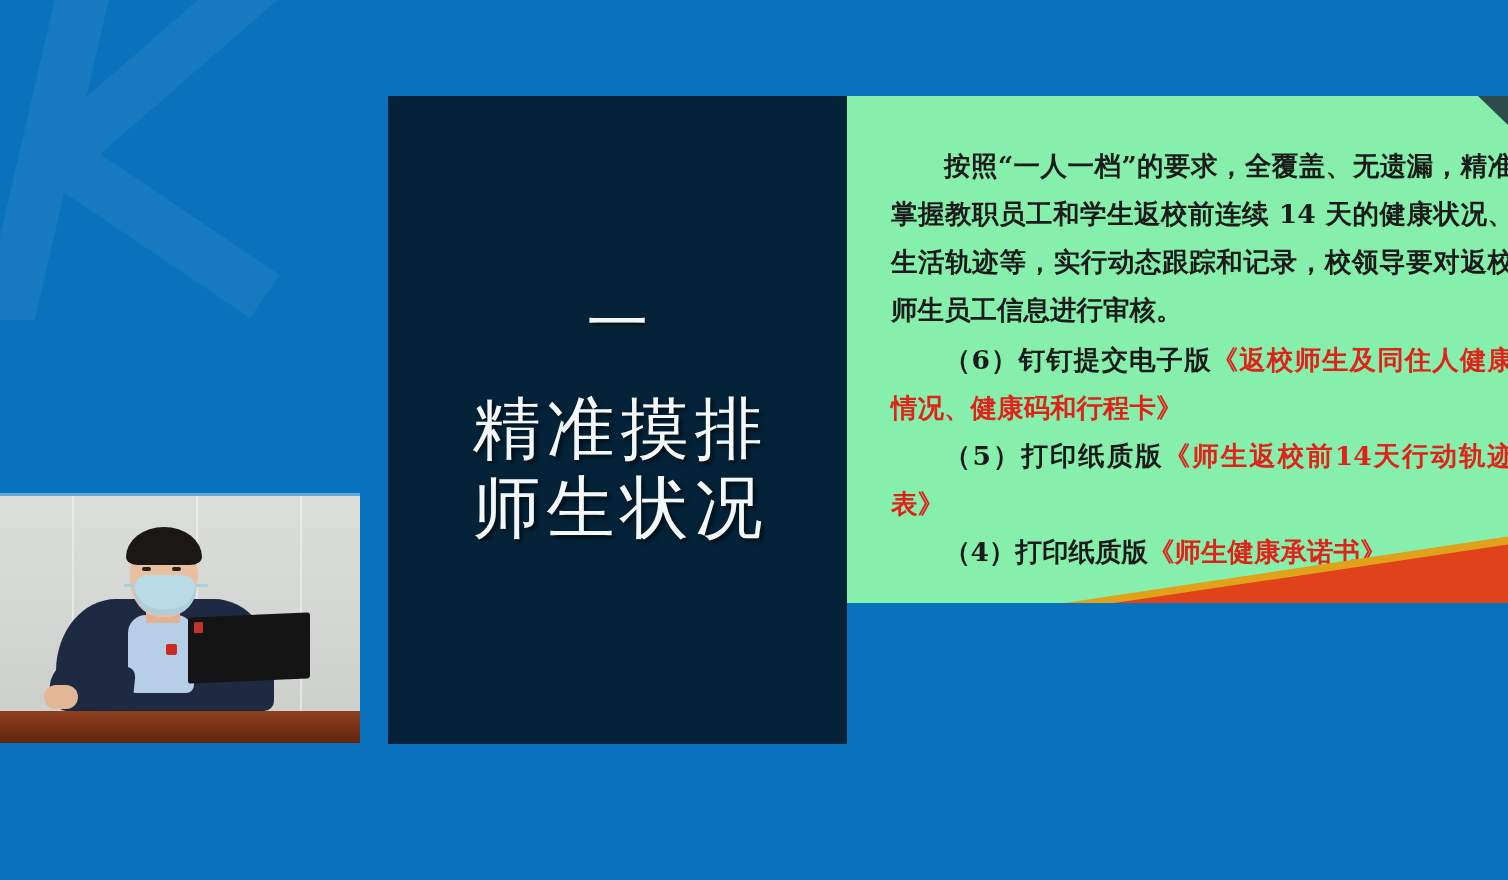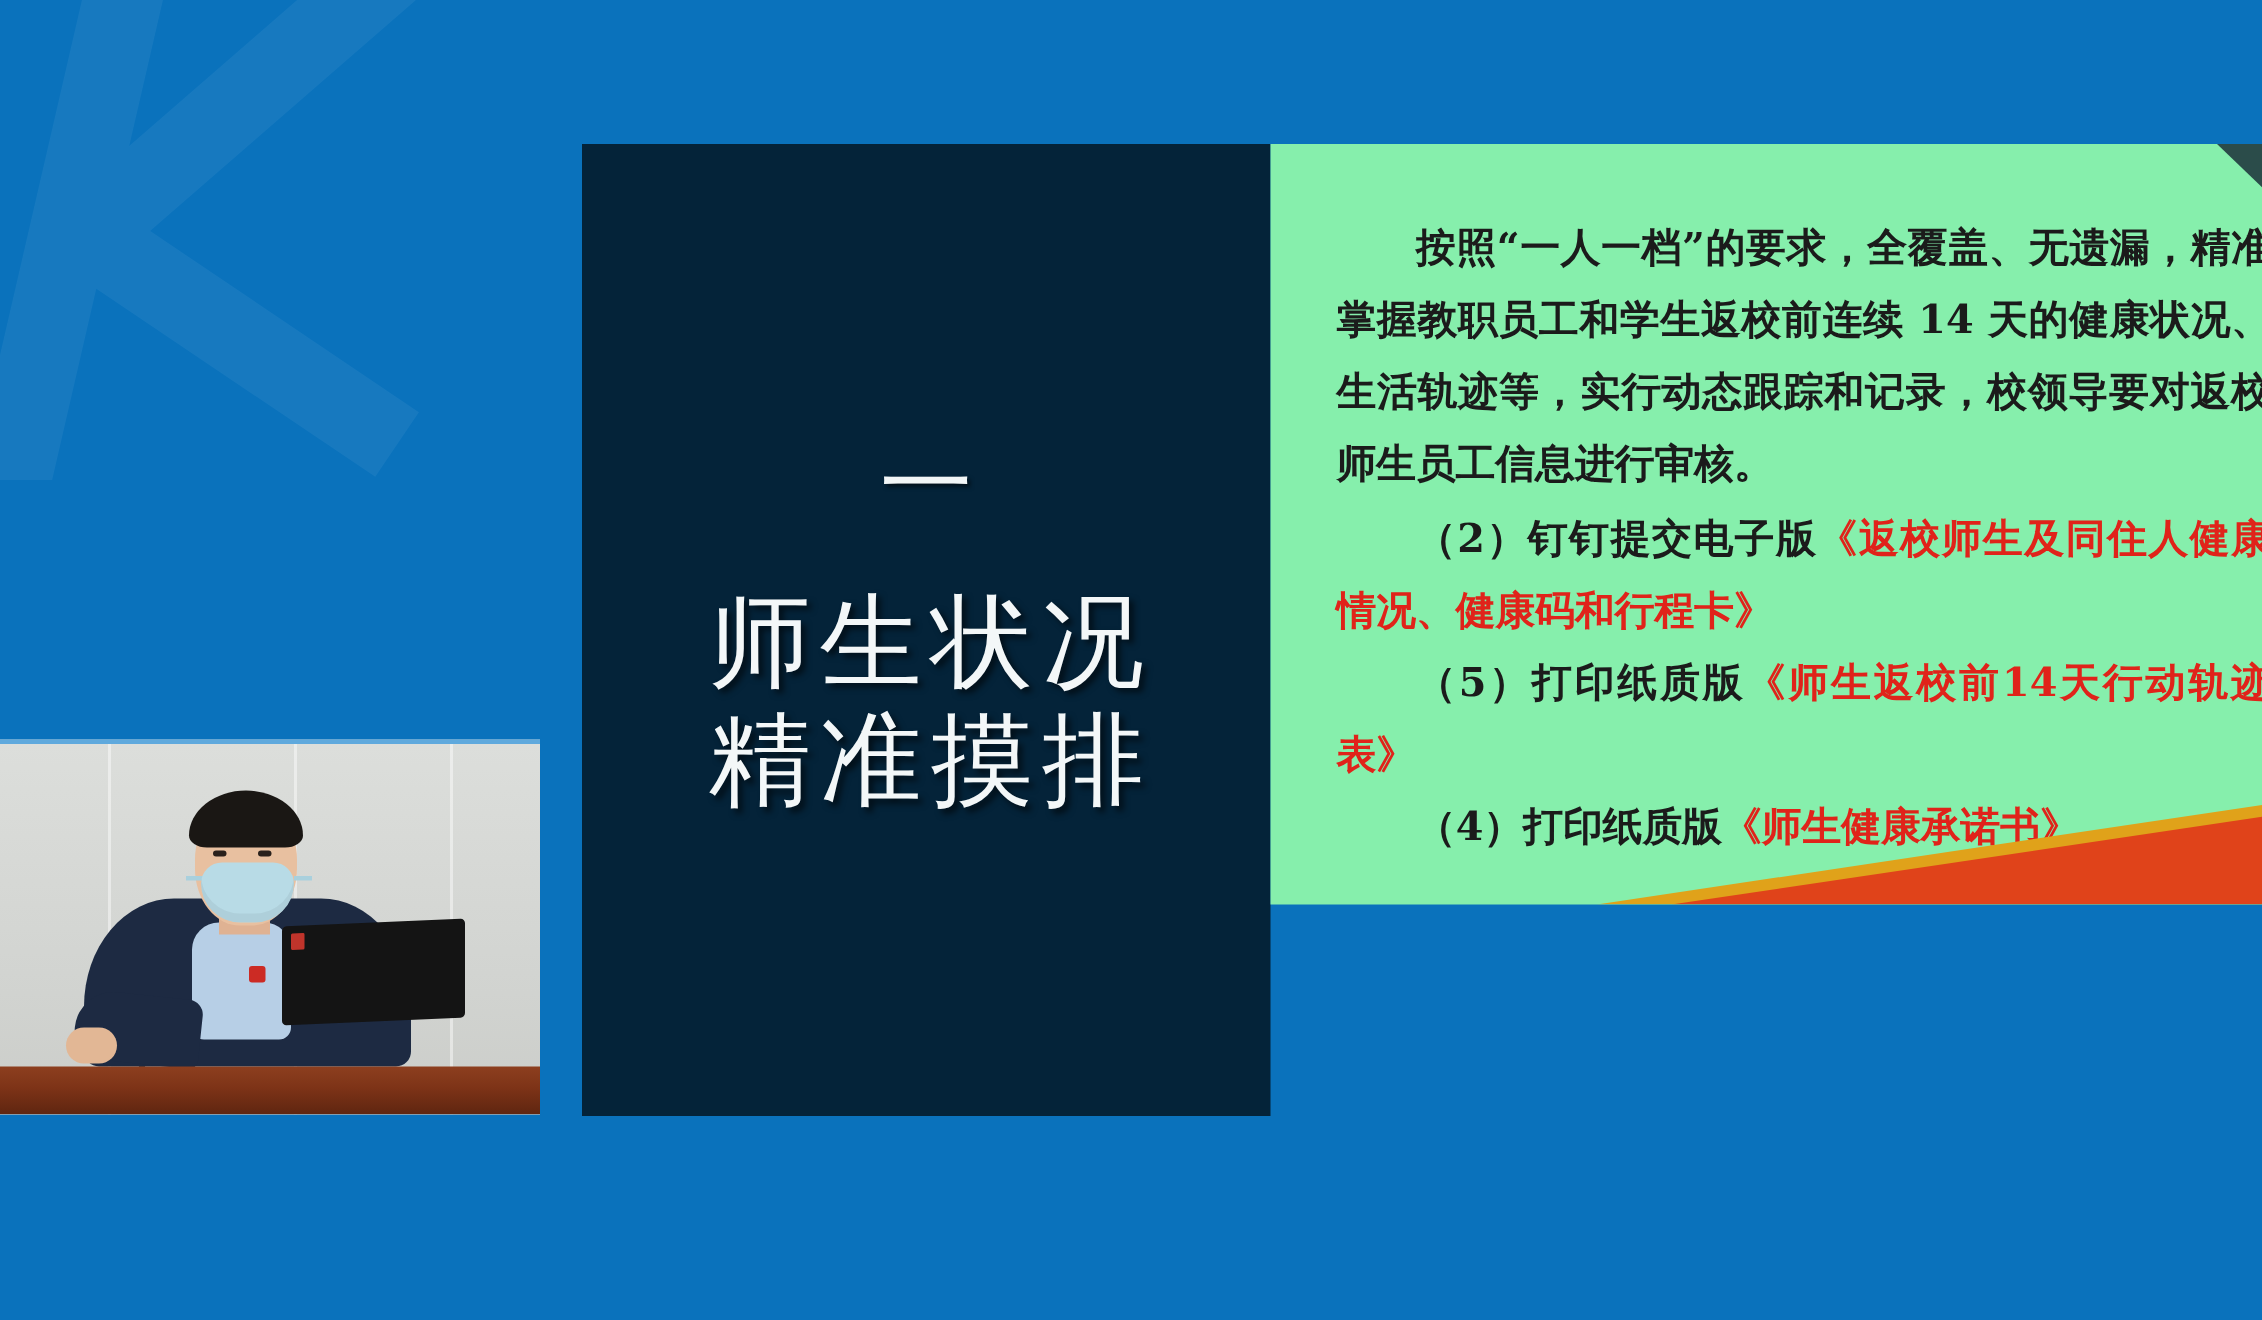--- a/index.html
+++ b/index.html
@@ -346,36 +346,36 @@
     <div class="wm-a"></div>
     <div class="wm-b"></div>
     <div class="wm-c"></div>
   </div>
 
   <div id="slide">
 
     <div class="title-panel">
       <div class="title-numeral">一</div>
       <div class="title-lines">
+        <div class="title-line">精准摸排</div>
         <div class="title-line">师生状况</div>
-        <div class="title-line">精准摸排</div>
       </div>
     </div>
 
     <div class="body-panel">
 
       <div class="corner-teal"></div>
 
       <div class="body-inner">
 
         <p class="para">按照“一人一档”的要求，全覆盖、无遗漏，精准掌握教职员工和学生返校前连续 14 天的健康状况、生活轨迹等，实行动态跟踪和记录，校领导要对返校师生员工信息进行审核。</p>
 
 
         <p class="item">
-          <span>（2）钉钉提交电子版</span><span class="doc">《返校师生及同住人健康情况、健康码和行程卡》</span>
+          <span>（6）钉钉提交电子版</span><span class="doc">《返校师生及同住人健康情况、健康码和行程卡》</span>
         </p>
 
 
         <p class="item">
           <span>（5）打印纸质版</span><span class="doc">《师生返校前14天行动轨迹表》</span>
         </p>
 
         <p class="item">
           <span>（4）打印纸质版</span><span class="doc">《师生健康承诺书》</span>
         </p>

